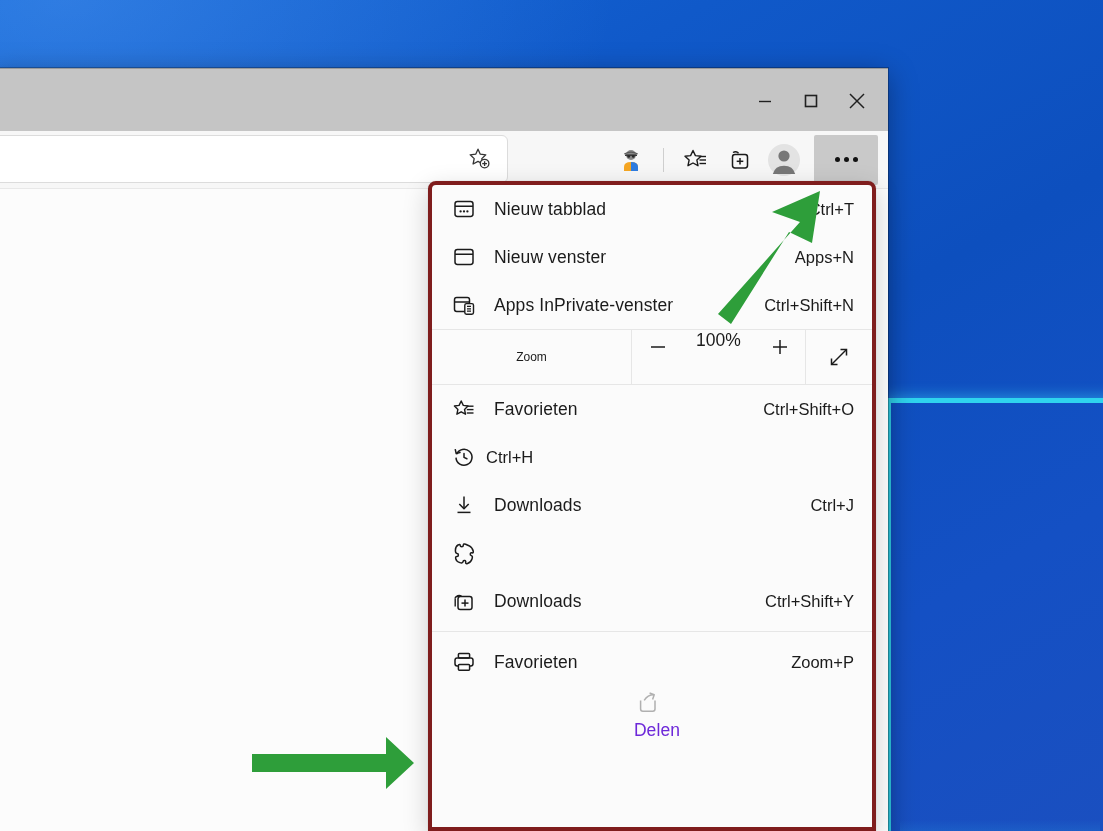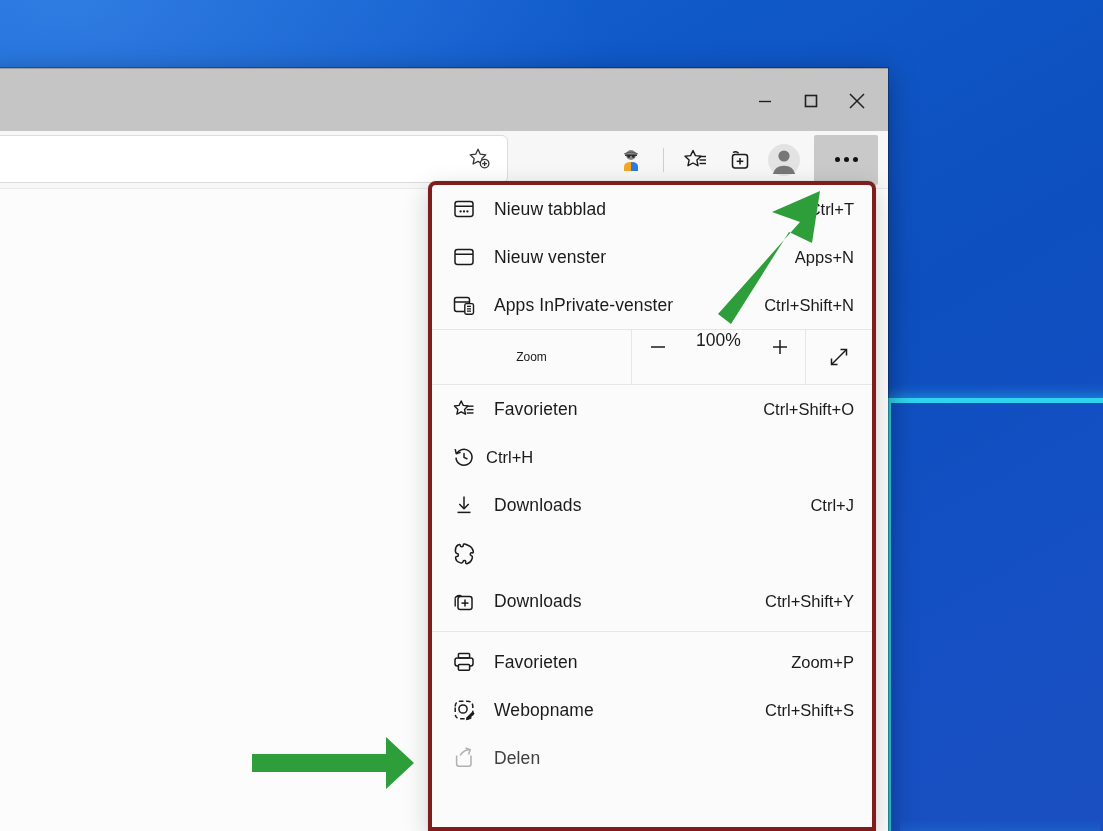--- a/index.html
+++ b/index.html
@@ -123,21 +123,21 @@
     box-shadow: 0 8px 26px rgba(0,0,0,0.18), 0 0 0 1px rgba(0,0,0,0.03);
     overflow: hidden;
     font-size: 17.5px;
     color: #1b1b1b;
   }
   .mi {
     height: 48px;
     display: flex; align-items: center;
     padding: 0 18px 0 20px;
   }
-  .mi.disabled { color: #404040; }
+  .mi.disabled { color: #6d28d9; flex-direction: column; }
   .mi-icon {
     width: 34px; flex: 0 0 34px;
     display: flex; align-items: center; justify-content: flex-start;
     color: #1b1b1b;
   }
   .mi.disabled .mi-icon { color: #b0b0b0; }
   .mi-label { flex: 1 1 auto; padding-left: 8px; letter-spacing: 0.1px; }
   .mi-accel { flex: 0 0 auto; font-size: 16.5px; color: #1b1b1b; }
   .mi-chev { flex: 0 0 auto; color: #1b1b1b; display: flex; }
   .msep { height: 1px; background: #e6e6e6; margin: 6px 0; }
@@ -413,31 +413,20 @@
         <svg width="24" height="24" viewBox="0 0 24 24" aria-hidden="true">
           <rect x="6.4" y="3.6" width="11.2" height="4.4" rx="1" fill="none" stroke="currentColor" stroke-width="1.5"></rect>
           <rect x="3" y="8" width="18" height="8" rx="2.2" fill="none" stroke="currentColor" stroke-width="1.5"></rect>
           <rect x="6.4" y="14.4" width="11.2" height="5.8" rx="1" fill="#fbfbfb" stroke="currentColor" stroke-width="1.5"></rect>
         </svg>
       </span>
       <span class="mi-label">Favorieten</span>
       <span class="mi-accel">Zoom+P</span>
     </div>
 
-    <div class="mi">
-      <span class="mi-icon">
-        <svg width="24" height="24" viewBox="0 0 24 24" aria-hidden="true">
-          <path d="M3.2 8.6 q0 -5.4 5.4 -5.4 h6.8 q5.4 0 5.4 5.4 v6.8 q0 5.4 -5.4 5.4 h-6.8 q-5.4 0 -5.4 -5.4 z" fill="none" stroke="currentColor" stroke-width="1.5" stroke-dasharray="4.4 2.6"></path>
-          <circle cx="11" cy="11" r="4.1" fill="none" stroke="currentColor" stroke-width="1.5"></circle>
-          <path d="M14.4 19.6 l6.1 -6.1 l2.1 2.1 l-6.1 6.1 l-2.6 0.5 z" fill="currentColor"></path>
-        </svg>
-      </span>
-      <span class="mi-label">Webopname</span>
-      <span class="mi-accel">Ctrl+Shift+S</span>
-    </div>
 
     <div class="mi disabled">
       <span class="mi-icon">
         <svg width="24" height="24" viewBox="0 0 24 24" aria-hidden="true">
           <path d="M4.6 9.4 v8.6 q0 2.2 2.2 2.2 h10 q2.2 0 2.2 -2.2 v-8.6" fill="none" stroke="currentColor" stroke-width="1.5"></path>
           <path d="M8.2 9.4 q3.6 -5.6 9.4 -5.6" fill="none" stroke="currentColor" stroke-width="1.5"></path>
           <polyline points="13.6,2 18.2,3.8 16.6,8.4" fill="none" stroke="currentColor" stroke-width="1.5" stroke-linejoin="round"></polyline>
         </svg>
       </span>
       <span class="mi-label">Delen</span>

